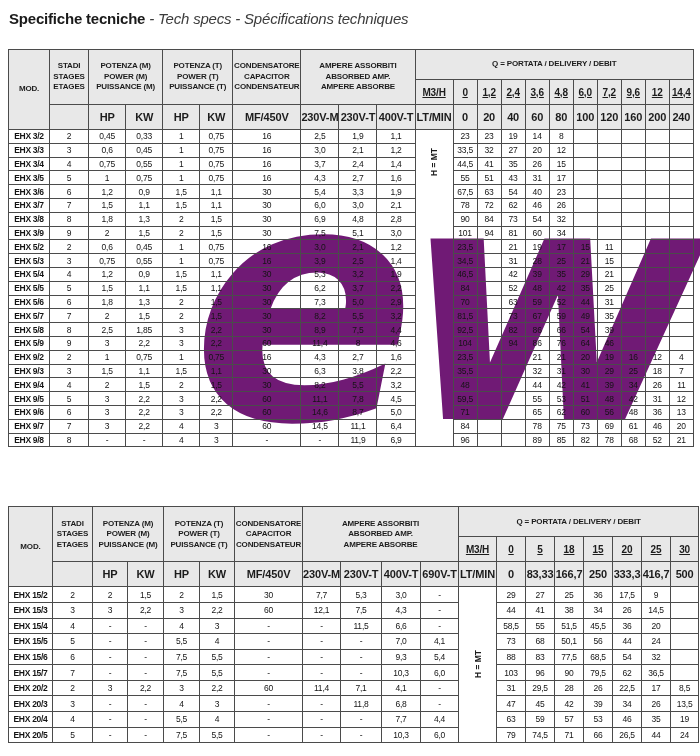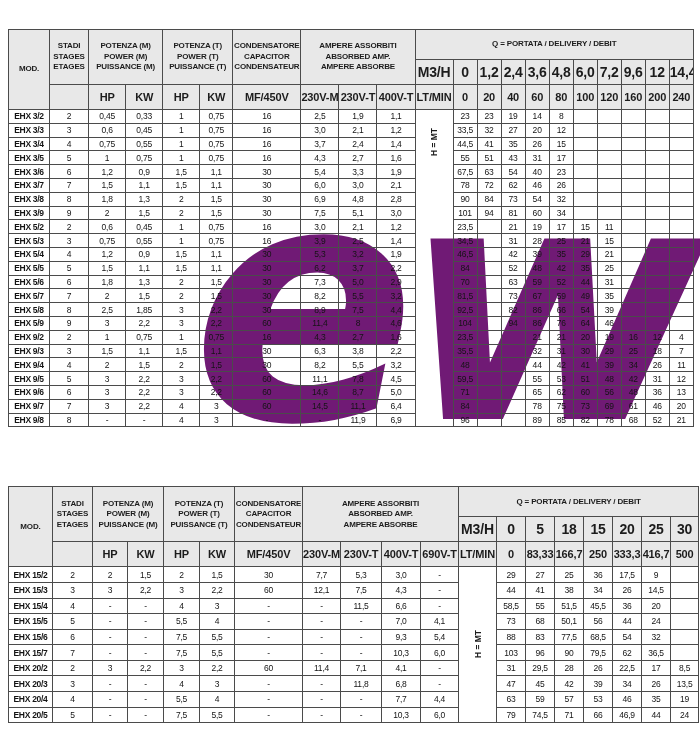--- a/index.html
+++ b/index.html
@@ -12,37 +12,40 @@
     font-family:"DejaVu Sans",sans-serif;font-style:italic;font-weight:bold;
     font-size:330px;line-height:1;letter-spacing:-14px;color:#701a75;
     pointer-events:none;user-select:none;}
   table{border-collapse:collapse;table-layout:fixed;width:686px;position:relative;z-index:1;background:transparent;}
   #t1{margin-top:21px;}
   #t2{margin-top:59px;}
   th,td{border:1px solid #4b4b4b;text-align:center;vertical-align:middle;padding:0;overflow:hidden;}
   thead th{background:#e8e8e8;font-weight:bold;font-size:8px;line-height:1.3;letter-spacing:-0.15px;color:#1c1c1c;}
   .pre{white-space:pre-line;}
   tr.r1 th{height:29px;}
-  tr.r2 th{height:24px;font-size:14px;}
+  tr.r2 th{height:24px;font-size:10px;text-decoration:underline;}
   tr.r3 th{height:24px;font-size:11px;}
   tbody td{font-size:8.5px;letter-spacing:-0.2px;color:#141414;background:transparent;}
   #t1 tbody td{height:12.8px;}
   #t2 tbody td{height:14.6px;}
   td.mod{font-weight:bold;letter-spacing:-0.3px;}
   td.hmt{background:transparent;}
   #t1 td.hmt{vertical-align:top;}
   #t1 .vert{margin-top:18px;}
   .vert{display:inline-block;writing-mode:vertical-rl;transform:rotate(180deg);
     font-size:8.5px;font-weight:bold;color:#1c1c1c;letter-spacing:0;}
 </style>
 </head>
 <body>
 
 <div class="page">
 
+  <div class="title">
+    <span class="main">Specifiche tecniche</span><span class="sub"> - Tech specs - Spécifications techniques</span>
+  </div>
 
   <div class="watermark">ew</div>
 
   <table id="t1">
     <colgroup id="t1-cols">
         <col style="width: 41px;">
         <col style="width: 39px;">
         <col style="width: 37px;">
         <col style="width: 37px;">
         <col style="width: 37px;">
@@ -894,20 +897,20 @@
           <td>5,5</td>
           <td>-</td>
           <td>-</td>
           <td>-</td>
           <td>10,3</td>
           <td>6,0</td>
           <td>79</td>
           <td>74,5</td>
           <td>71</td>
           <td>66</td>
-          <td>46,9</td>
+          <td>26,5</td>
           <td>44</td>
           <td>24</td>
         </tr>
       </tbody>
   </table>
 
 </div>
 
 </body></html>

